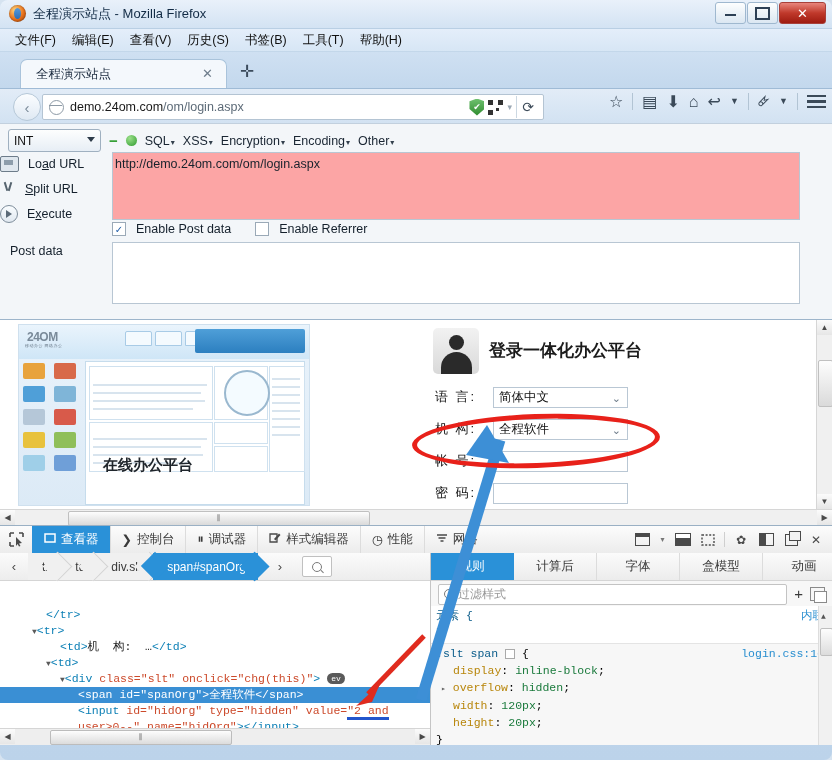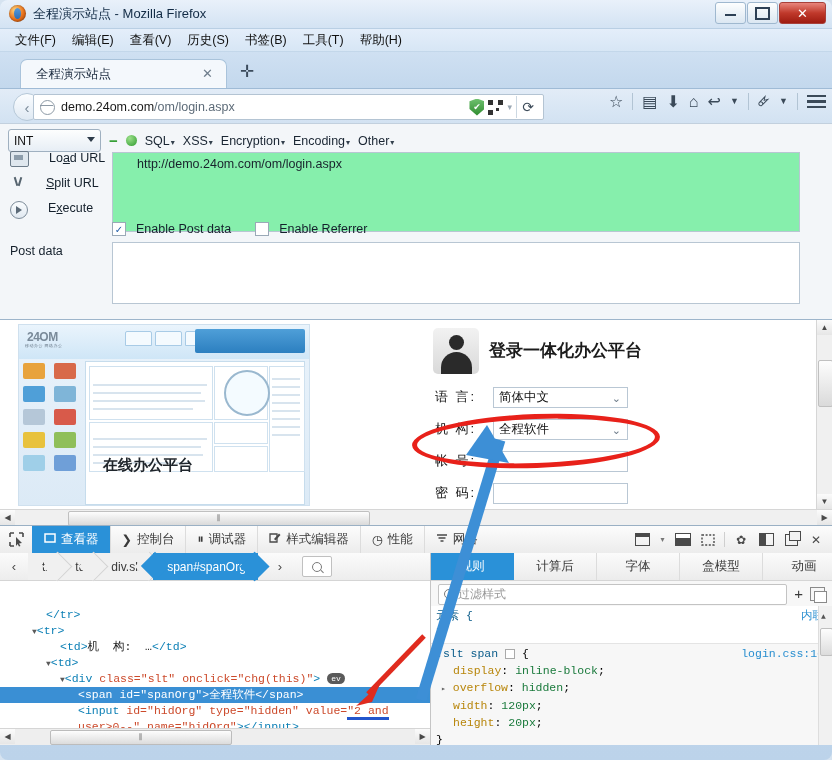--- a/index.html
+++ b/index.html
@@ -44,21 +44,21 @@
   .tab-label{position:absolute;left:15px;top:6px;font-size:12.5px;color:#16263a;white-space:nowrap;}
   .tab-close{position:absolute;right:13px;top:6px;color:#6e7d8c;font-size:13px;cursor:pointer;}
   .newtab{position:absolute;left:240px;top:13px;font-size:17px;color:#3b4b5c;cursor:pointer;line-height:14px;}
 
   
   .navbar{position:relative;height:34px;background:linear-gradient(#e2ecf7,#d2e2f2);
      border-top:1px solid #9fbbd6;}
   .backbtn{position:absolute;left:13px;top:4px;width:26px;height:26px;border-radius:50%;
      border:1px solid #b6c8d8;background:linear-gradient(#fbfdff,#dfe9f3);
      display:flex;align-items:center;justify-content:center;color:#7b8b99;font-size:15px;}
-  .urlbar{position:absolute;left:33px;top:5px;right:288px;height:24px;background:#fff;
+  .urlbar{position:absolute;left:42px;top:5px;right:288px;height:24px;background:#fff;
      border:1px solid #b4c4d3;border-radius:2px;display:flex;align-items:center;padding-left:6px;}
   .globe{width:13px;height:13px;border-radius:50%;border:1.5px solid #8d9aa6;position:relative;flex:none;}
   .globe:after{content:"";position:absolute;left:-1.5px;top:4px;width:13px;height:0;border-top:1.5px solid #8d9aa6;}
   .urltext{margin-left:6px;font-size:12.5px;color:#5d6b78;white-space:nowrap;}
   .urltext b{color:#1a1a1a;font-weight:normal;}
   .ubtns{position:absolute;right:0;top:0;height:24px;display:flex;align-items:center;gap:4px;padding-right:4px;}
   .shield{width:15px;height:17px;background:linear-gradient(#6ec06e,#2e8b2e);
      clip-path:polygon(50% 0,100% 16%,100% 62%,50% 100%,0 62%,0 16%);
      display:flex;align-items:center;justify-content:center;color:#fff;font-size:9px;}
   .qr{width:15px;height:15px;background:
@@ -83,36 +83,36 @@
      background:linear-gradient(#fdfefe,#e7eef5);font-size:12px;color:#111;
      display:flex;align-items:center;padding-left:5px;position:relative;}
   .hb-select .ar{position:absolute;right:5px;top:7px;border-left:4px solid transparent;
      border-right:4px solid transparent;border-top:5px solid #2d3b49;}
   .hb-minus{color:#2e9c2e;font-size:15px;font-weight:bold;line-height:10px;}
   .hb-plus{width:11px;height:11px;border-radius:50%;background:radial-gradient(circle at 35% 30%,#9be08a,#2f9b2f);}
   .hb-menu{font-size:12.5px;color:#1a2633;cursor:pointer;}
   .hb-menu .c{font-size:8px;color:#33404d;margin-left:1px;}
 
   .hb-left{position:absolute;left:0;top:27px;width:108px;}
-  .hb-act{height:25px;display:flex;align-items:flex-start;gap:20px;padding-left:10px;}
+  .hb-act{height:25px;display:flex;align-items:center;gap:9px;}
   .hb-act .lbl{font-size:12.5px;color:#14202c;}
   .hb-act .lbl u{text-decoration:underline;}
   .ic-load{width:17px;height:14px;border:1.5px solid #6d7c8a;border-radius:2px;background:#dfe7ee;position:relative;}
   .ic-load:after{content:"";position:absolute;left:3px;top:3px;width:9px;height:5px;background:#8d9dab;}
   .ic-split{width:16px;height:16px;position:relative;}
   .ic-split:before,.ic-split:after{content:"";position:absolute;top:1px;width:1.6px;height:9px;background:#56646f;}
   .ic-split:before{left:5px;transform:rotate(-17deg);}
   .ic-split:after{left:9px;transform:rotate(17deg);}
   .ic-exec{width:16px;height:16px;border-radius:50%;border:1.5px solid #7d8c9a;
      background:linear-gradient(#fafdff,#e0e8f0);display:flex;align-items:center;justify-content:center;}
   .ic-exec i{border-left:6px solid #5b6a78;border-top:4px solid transparent;border-bottom:4px solid transparent;}
   .hb-postlabel{position:absolute;left:10px;top:120px;font-size:12.5px;color:#14202c;}
 
-  .hb-urlbox{position:absolute;left:112px;top:28px;right:32px;height:80px;background:#86efac;
-     border:1px solid #b8c6d3;padding:4px 24px;font-size:12.5px;color:#18222c;box-sizing:border-box;}
+  .hb-urlbox{position:absolute;left:112px;top:28px;right:32px;height:68px;background:#fca5a5;
+     border:1px solid #b8c6d3;padding:4px 2px;font-size:12.5px;color:#18222c;box-sizing:border-box;}
   .hb-checkrow{position:absolute;left:112px;top:94px;right:32px;height:22px;display:flex;align-items:center;gap:10px;}
   .chk{width:12px;height:12px;border:1px solid #9aa9b7;background:#fff;display:inline-flex;
      align-items:center;justify-content:center;font-size:10px;color:#1f5ca8;flex:none;}
   .chklabel{font-size:12.5px;color:#14202c;margin-right:14px;}
   .hb-postbox{position:absolute;left:112px;top:118px;right:32px;height:62px;background:#fff;
      border:1px solid #b8c6d3;box-sizing:border-box;}
 
   
   .viewport{position:relative;height:205px;background:#fff;border-top:1px solid #9db5cb;overflow:hidden;}
   .shot{position:absolute;left:18px;top:4px;width:290px;height:180px;

